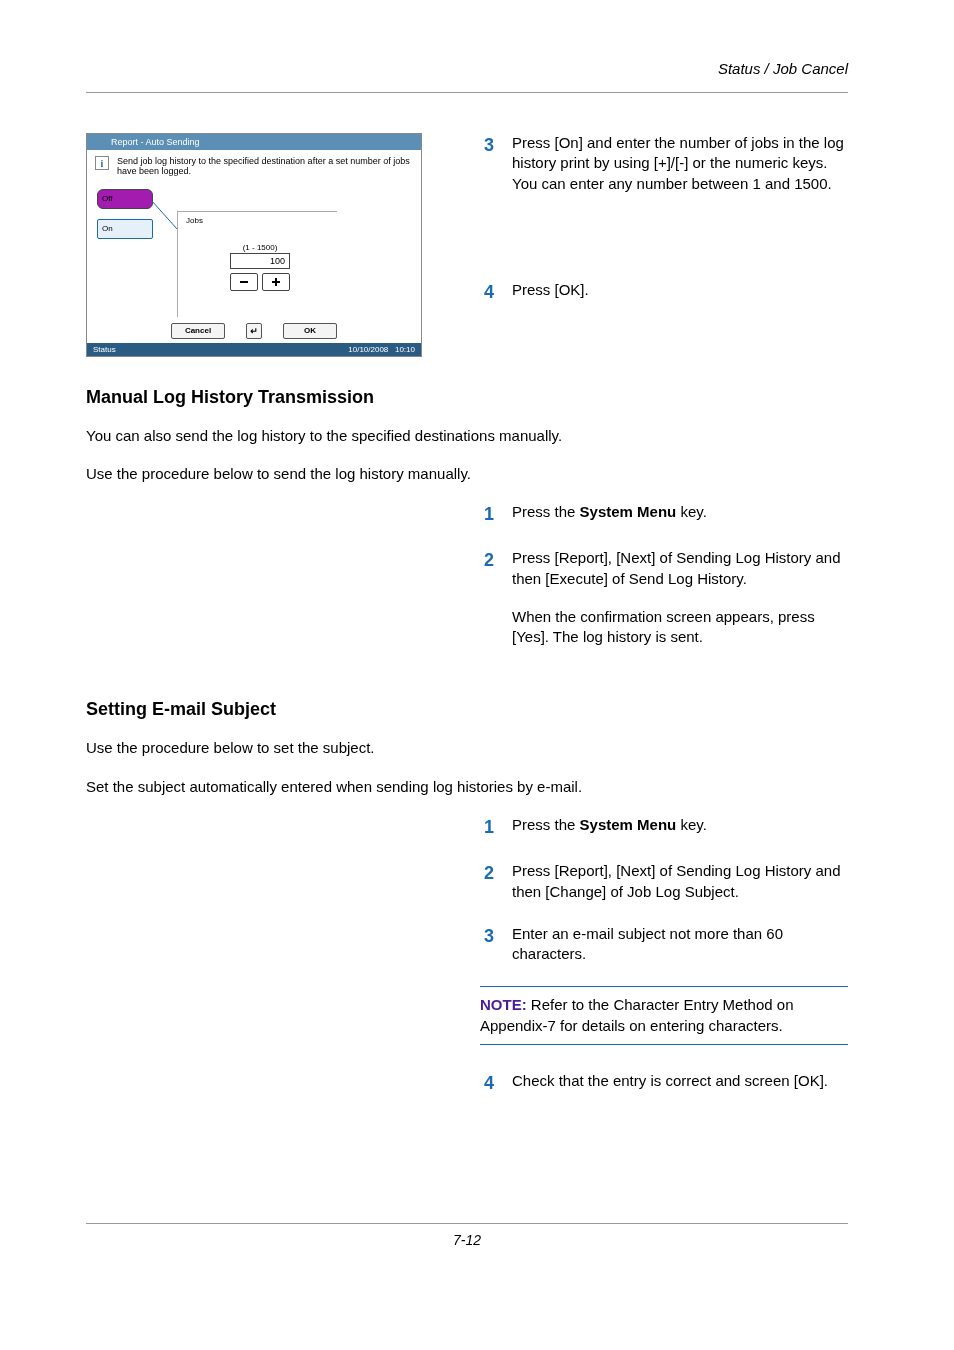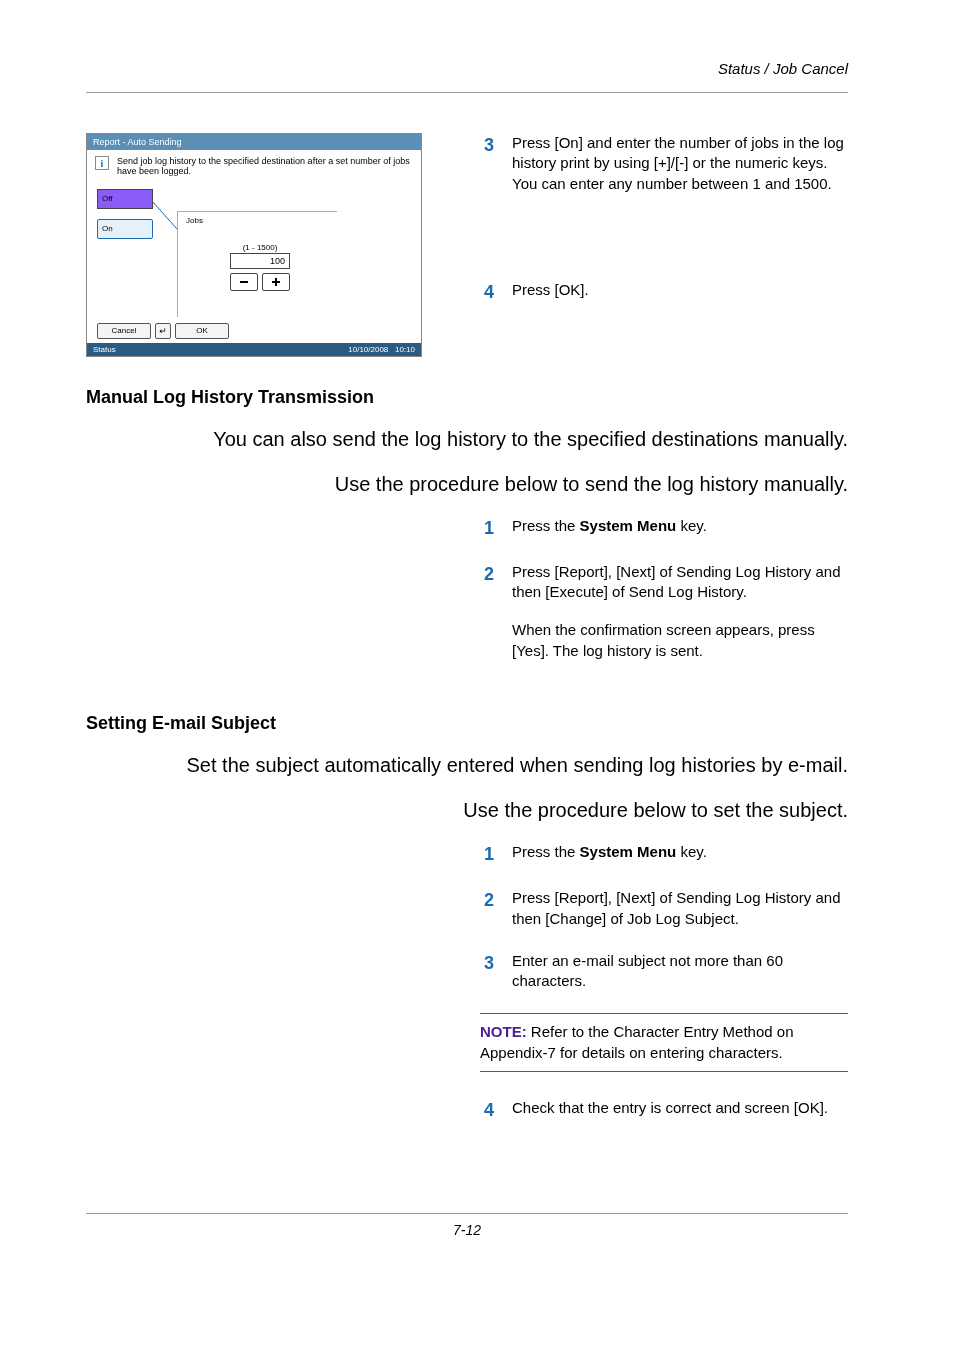--- a/index.html
+++ b/index.html
@@ -10,44 +10,44 @@
   .header-rule { border:none; border-top:1px solid #999; margin-bottom:40px;}
   .two-col { display:flex; gap:58px; }
   .left-col { width:336px; flex:0 0 336px; }
   .right-col { flex:1; }
   .step { display:flex; gap:18px; margin-bottom:22px; font-size:15px; line-height:1.35; }
   .step-num { color:#1a6bb3; font-weight:bold; font-size:18px; width:14px; text-align:right; flex:0 0 14px; }
   .step-body { flex:1; }
   .bold { font-weight:bold; }
   .italic { }
   .sec-h { font-weight:bold; font-size:18px; margin:30px 0 18px 0; }
-  .para { font-size:20px; line-height:1.35; margin-bottom:18px;text-align:right; }
+  .para { font-size:15px; line-height:1.35; margin-bottom:18px; }
   .note-box { border-top:1px solid #1a6bb3; border-bottom:1px solid #1a6bb3; padding:8px 0; margin:10px 0 26px 0; font-size:15px; line-height:1.35;}
   .note-label { color:#4c1d95; font-weight:bold; }
-  .footer { position:absolute; left:86px; right:106px; bottom:112px; text-align:center; }
+  .footer { position:absolute; left:86px; right:106px; bottom:102px; text-align:center; }
   .footer-rule { border:none; border-top:1px solid #999; margin-bottom:8px;}
   .footer-text { font-style:italic; font-size:14px; }
   
   .ui-panel { width:336px; border:1px solid #888; background:#fff; font-size:9px; color:#000; }
-  .ui-titlebar { background:#5c8fb5; color:#fff; padding:3px 6px; font-size:9px; }
+  .ui-titlebar { background:#5c8fb5; color:#fff; padding:3px 24px; font-size:9px; }
   .ui-help { display:flex; gap:8px; padding:6px 8px 2px 8px; align-items:flex-start; }
   .ui-i { width:14px; height:14px; border:1px solid #888; background:#fff; display:flex; align-items:center; justify-content:center; color:#1a6bb3; font-weight:bold; font-family:Georgia,serif; font-size:10px; flex:0 0 14px;}
   .ui-help-text { flex:1; line-height:1.15; }
   .ui-body { position:relative; height:140px; padding:10px 10px 0 10px; }
-  .off-btn { position:absolute; left:10px; top:10px; width:56px; height:20px; border:1px solid #444; background:#8b5cf6; display:flex; align-items:center; padding-left:4px; font-size:8px; border-radius:0;}
+  .off-btn { position:absolute; left:10px; top:10px; width:56px; height:20px; border:1px solid #444; background:#a21caf; display:flex; align-items:center; padding-left:4px; font-size:8px; border-radius:6px;}
   .on-btn { position:absolute; left:10px; top:40px; width:56px; height:20px; border:1px solid #1a6bb3; background:#e6f0f8; display:flex; align-items:center; padding-left:4px; font-size:8px; border-radius:2px;}
   .jobs-box { position:absolute; left:90px; top:4px; width:160px; height:106px; border-left:1px solid #aaa; border-top:1px solid #aaa; padding:4px 8px 8px 8px;margin-top:28px;}
   .jobs-box .lbl { font-size:8px; margin-bottom:18px;}
   .range-lbl { font-size:8px; text-align:center; margin-bottom:1px; margin-left:44px; width:60px;}
   .val-box { width:60px; height:16px; border:1px solid #444; background:#fff; display:flex; align-items:center; justify-content:flex-end; padding-right:4px; font-size:9px; margin-left:44px; margin-bottom:4px;}
   .pm-row { display:flex; gap:4px; margin-left:44px;}
   .pm-btn { width:28px; height:18px; border:1px solid #444; background:#fff; display:flex; align-items:center; justify-content:center; border-radius:2px;}
   .pm-btn svg { width:12px; height:12px; }
   .callout-line { position:absolute; left:65px; top:22px; width:28px; height:30px; }
-  .ui-footer-row { display:flex; justify-content:flex-start; align-items:center; gap:4px; padding:4px 10px; }
+  .ui-footer-row { display:flex; justify-content:center; align-items:center; gap:21px; padding:4px 10px;font-weight:bold; }
   .ui-btn { width:54px; height:16px; border:1px solid #555; background:#f4f4f4; font-size:8px; display:flex; align-items:center; justify-content:center; border-radius:2px;}
   .ui-ret { width:16px; height:16px; border:1px solid #555; background:#f4f4f4; font-size:9px; display:flex; align-items:center; justify-content:center; border-radius:2px;}
   .ui-status { background:#2a5b82; color:#fff; display:flex; justify-content:space-between; padding:2px 6px; font-size:8px;}
   .gap-right { height: 64px; }
 </style>
 </head>
 <body>
 
 <div class="page">
   <div class="header-region">
@@ -131,22 +131,22 @@
           <div style="margin-bottom:18px;">
             <span>Press [Report], [Next] of </span><span class="italic">Sending Log History</span><span> and then [Execute] of </span><span class="italic">Send Log History</span><span>.</span>
           </div>
           <div>When the confirmation screen appears, press [Yes]. The log history is sent.</div>
         </div>
       </div>
     </div>
   </div>
 
   <div class="sec-h">Setting E-mail Subject</div>
+  <div class="para">Use the procedure below to set the subject.</div>
   <div class="para">Set the subject automatically entered when sending log histories by e-mail.</div>
-  <div class="para">Use the procedure below to set the subject.</div>
   <div class="two-col">
     <div class="left-col"></div>
     <div class="right-col">
       <div class="step">
         <div class="step-num">1</div>
         <div class="step-body">
           <span>Press the </span><span class="bold">System Menu</span><span> key.</span>
         </div>
       </div>
       <div class="step">

